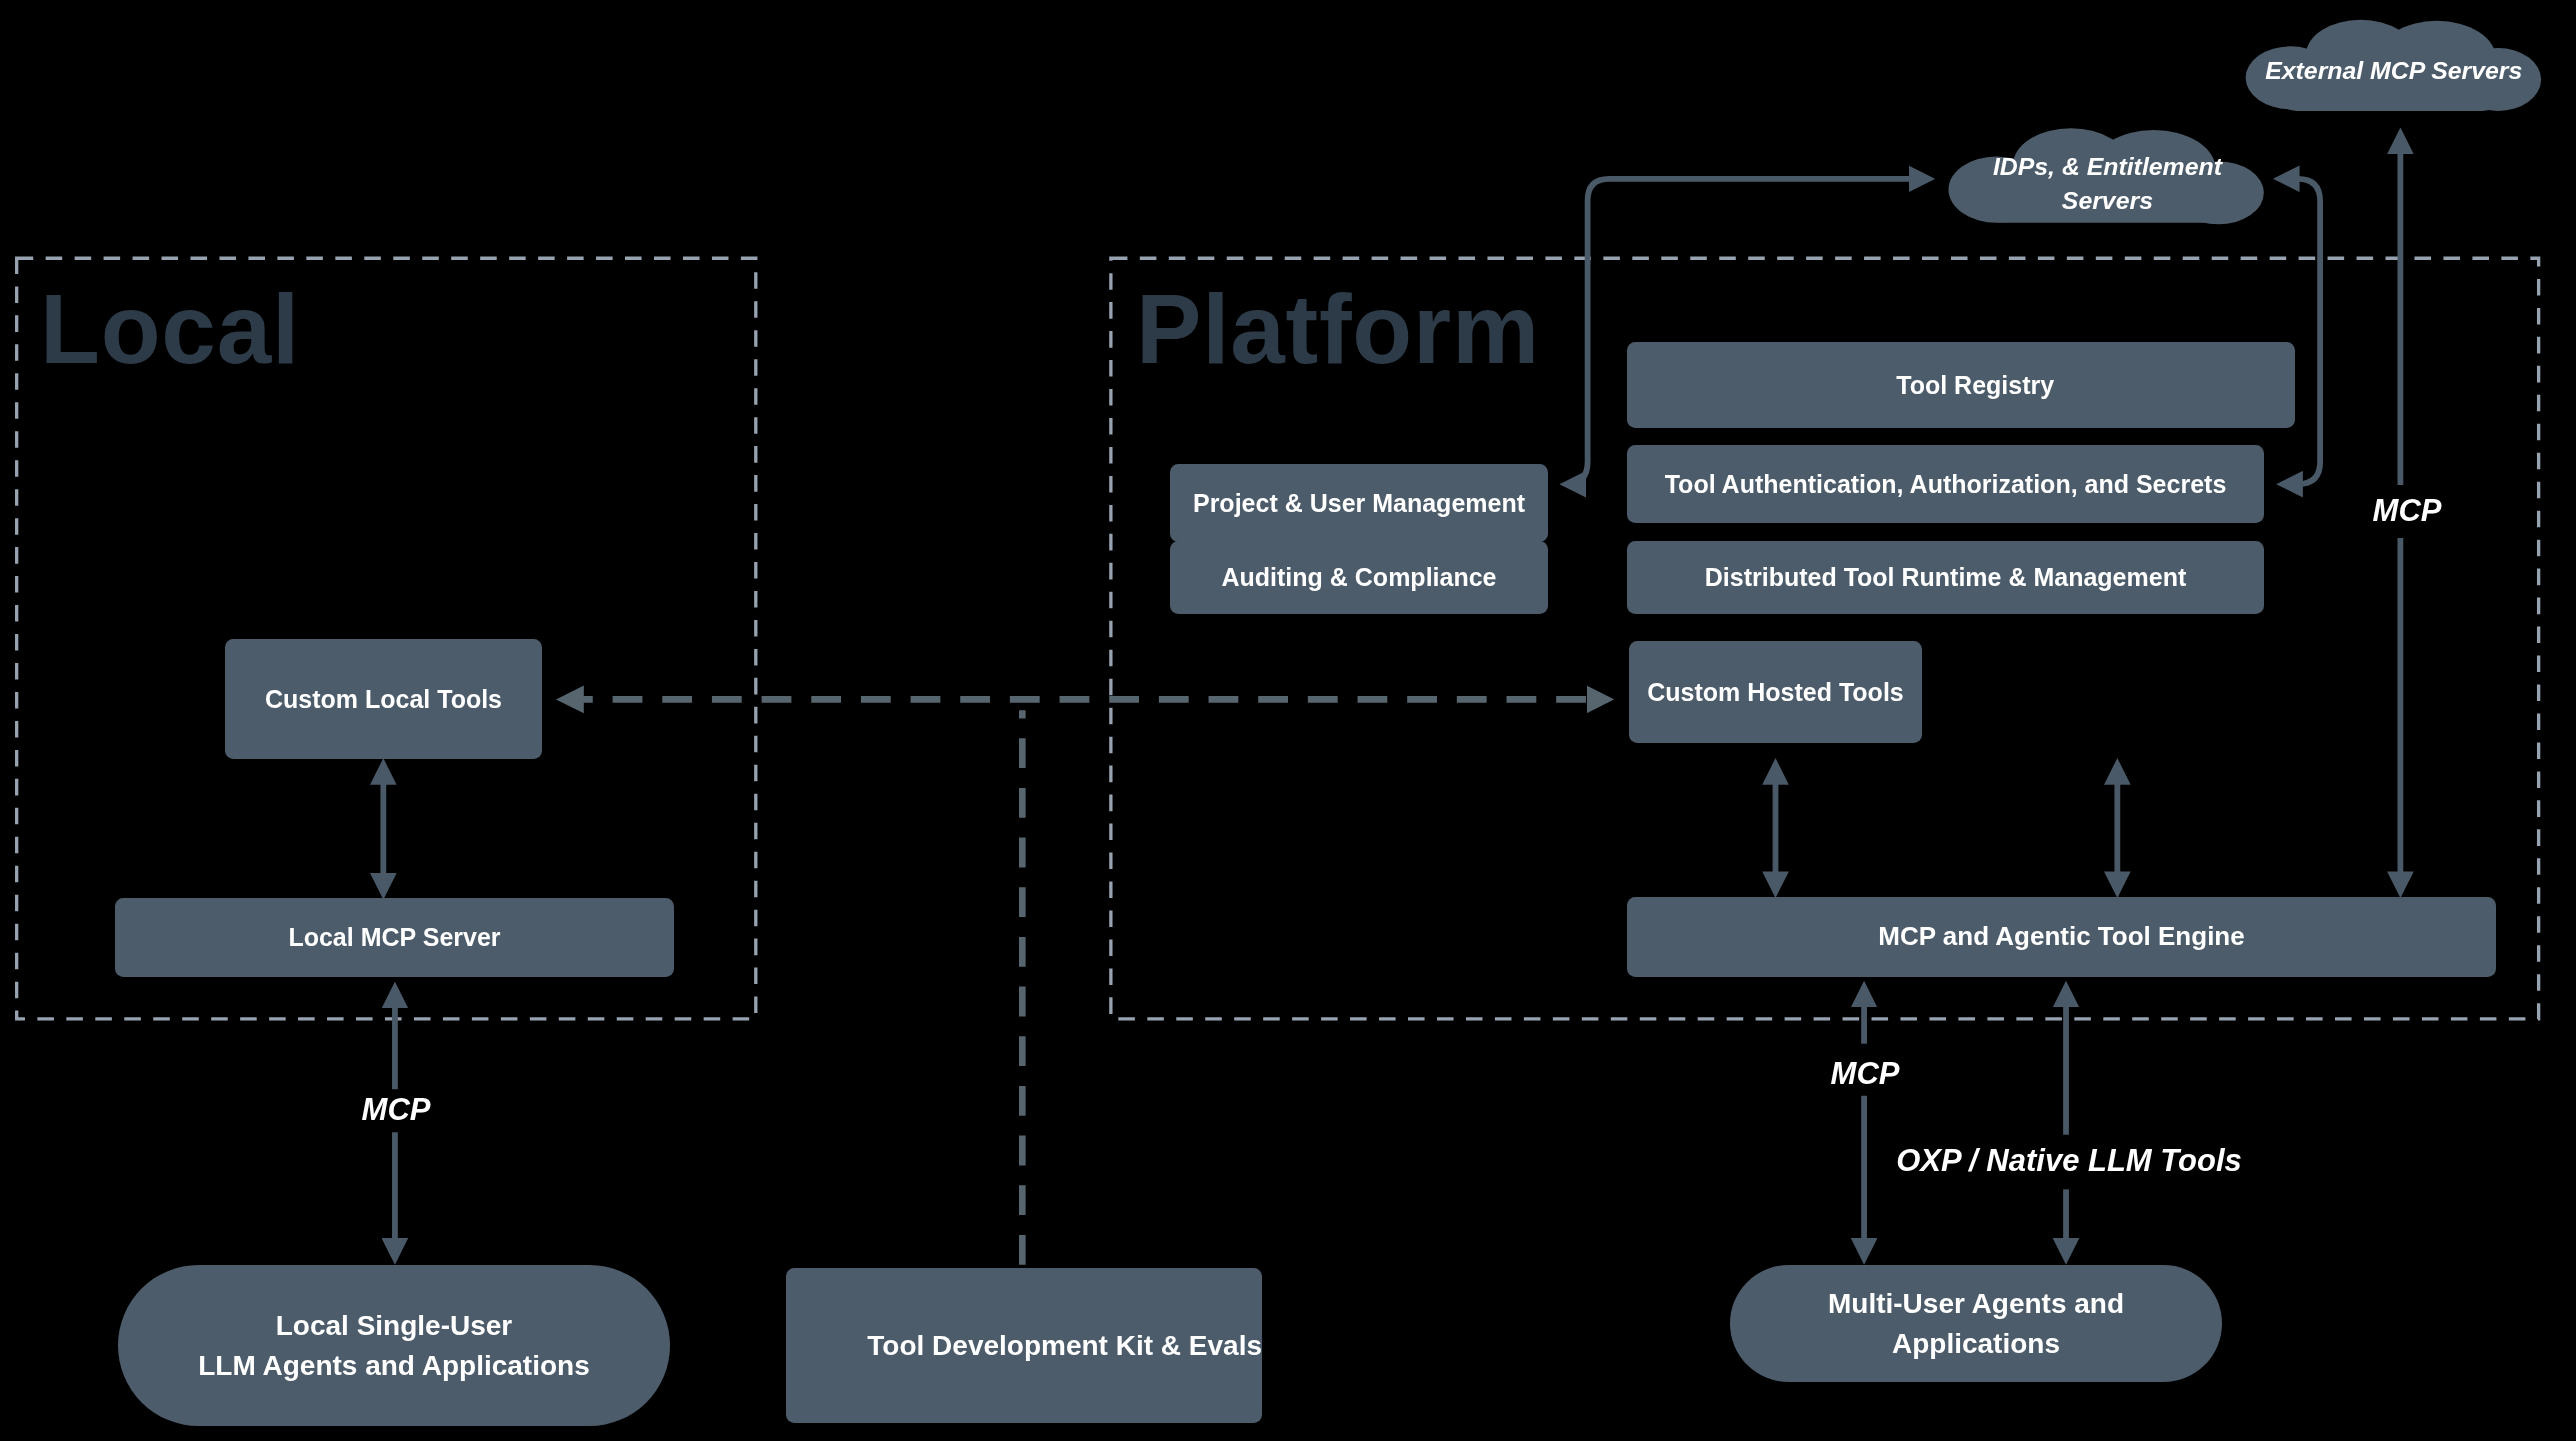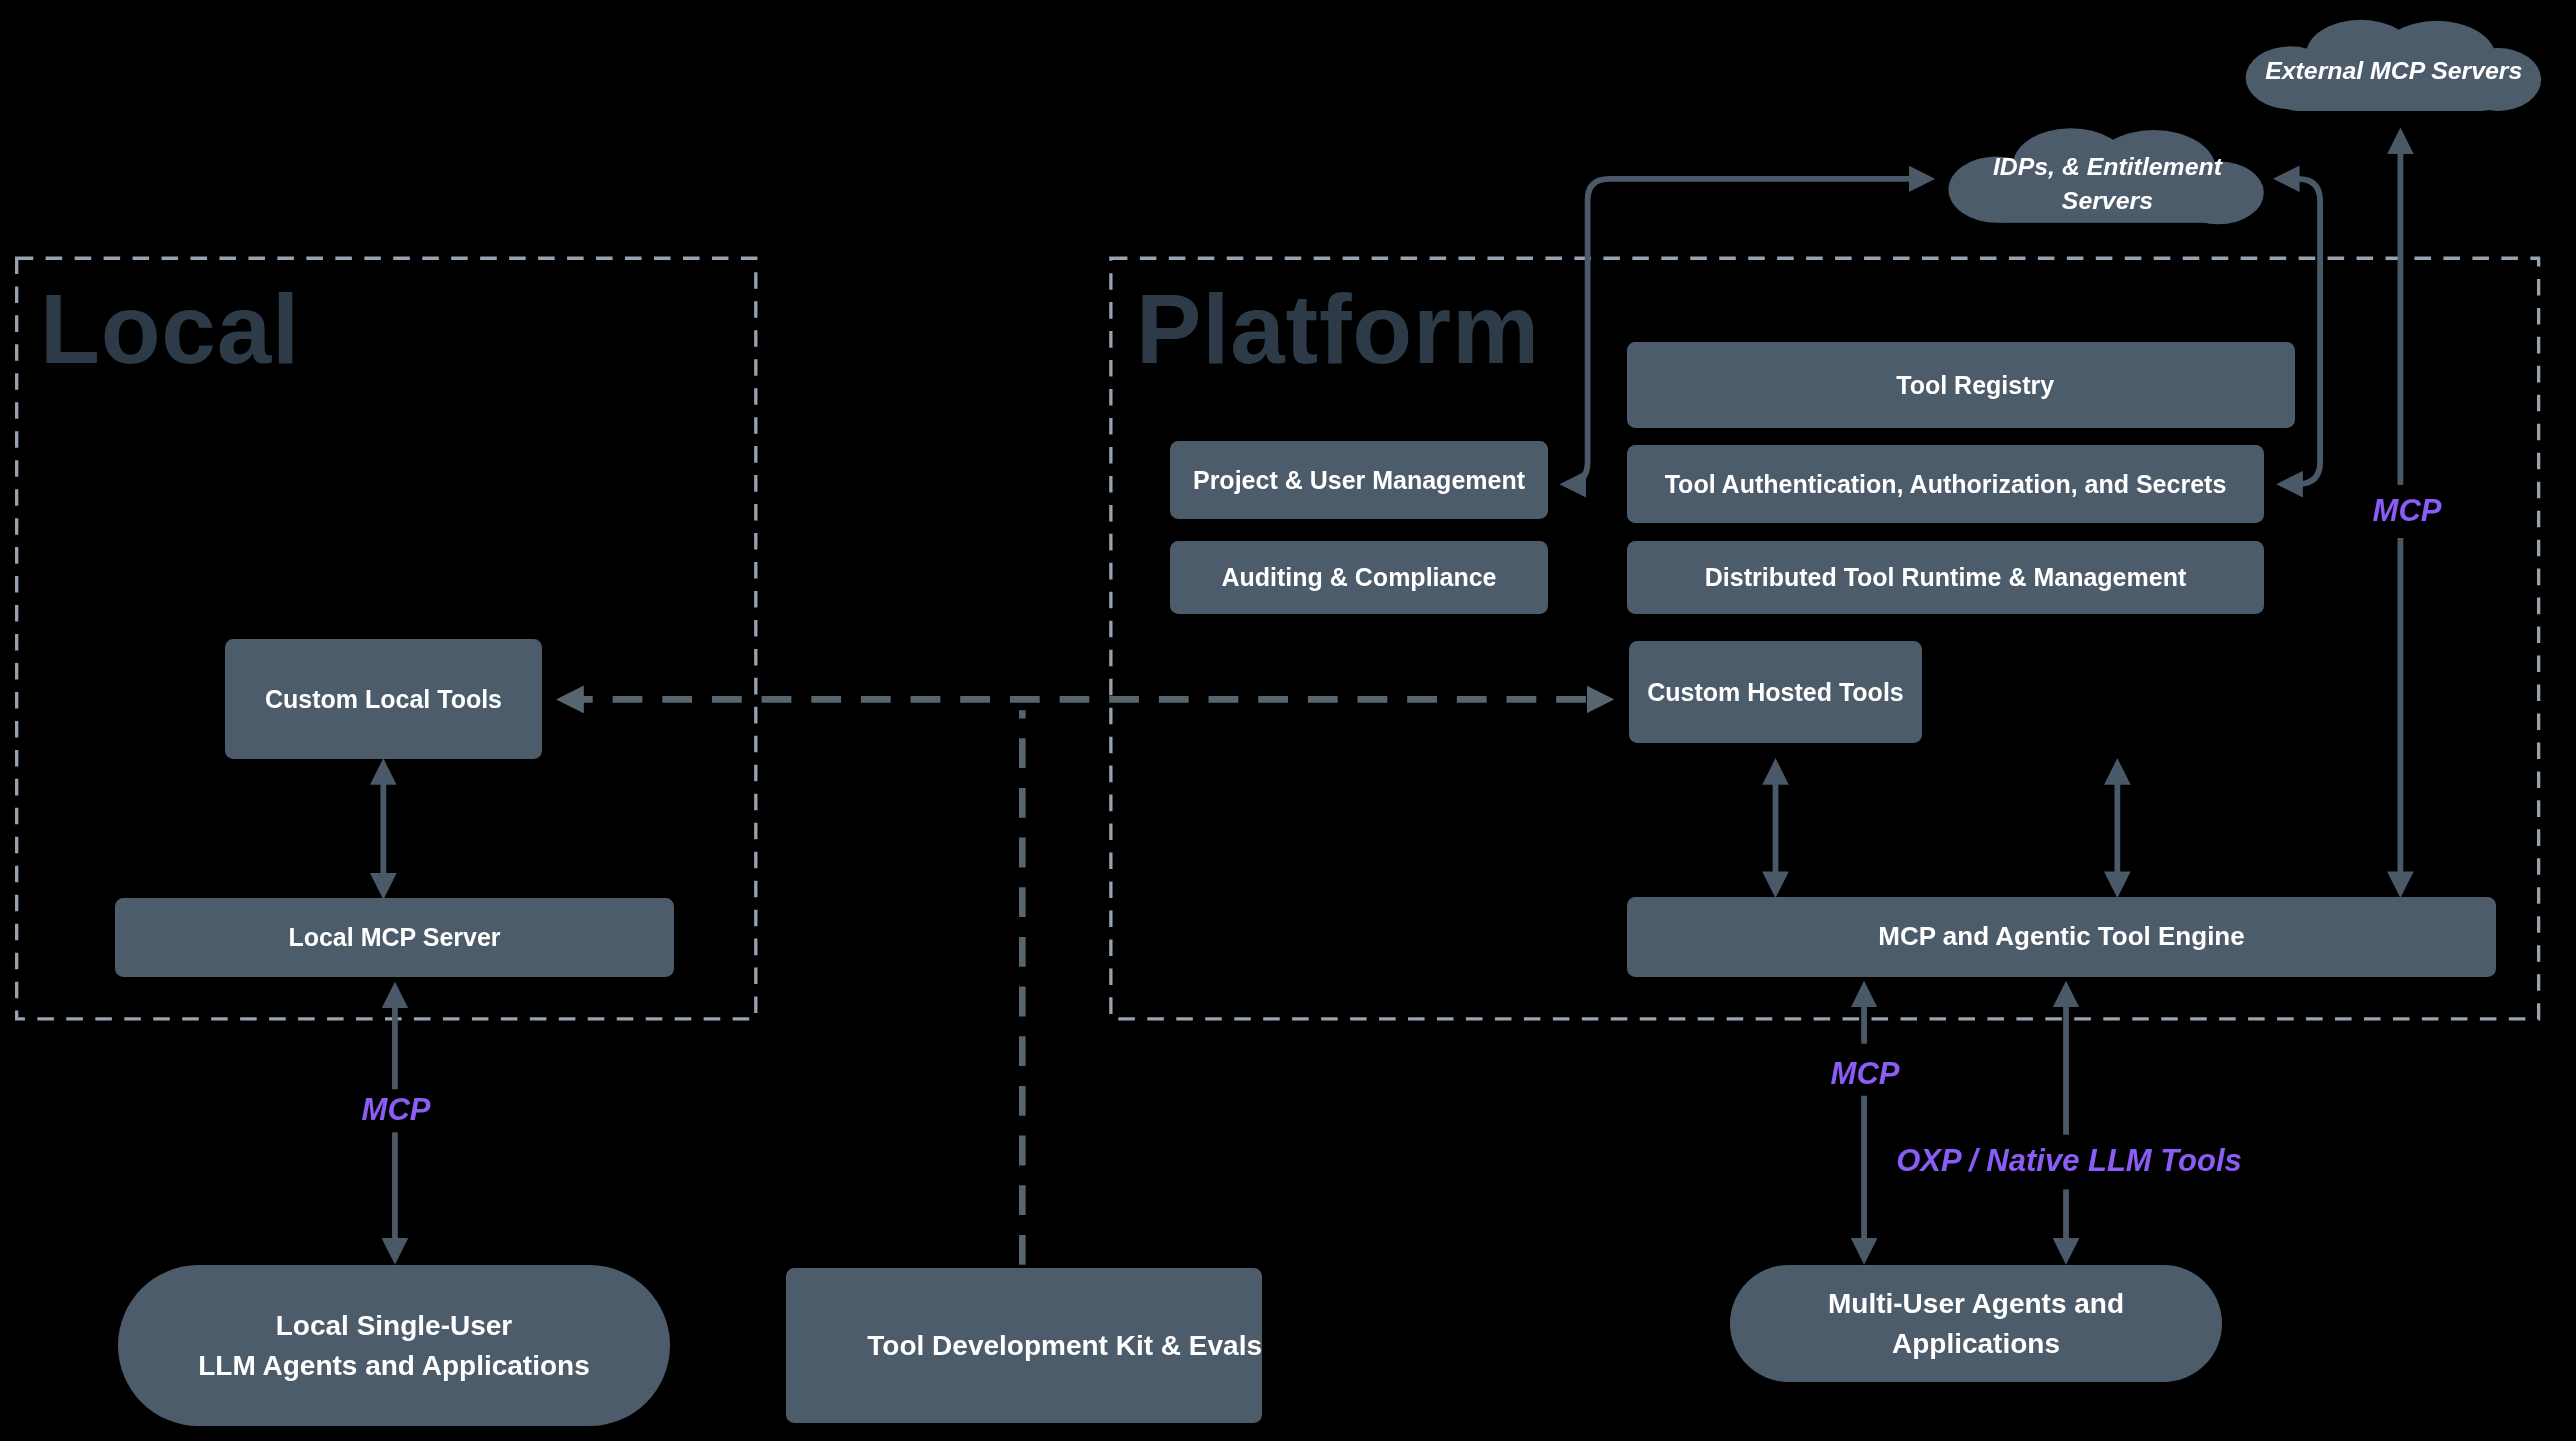--- a/index.html
+++ b/index.html
@@ -8,21 +8,21 @@
   #overlay{position:absolute;left:0;top:0;width:2576px;height:1441px;}
   .region-title{position:absolute;font-size:98px;font-weight:700;color:#2d3b49;letter-spacing:0.8px;}
   .node{position:absolute;display:flex;align-items:center;justify-content:center;text-align:center;
         background:#4d5c6a;color:#ffffff;border-radius:8.3px;font-size:25px;font-weight:600;
         line-height:1.3;padding:0 11.6px;box-sizing:border-box;}
   .terminal{position:absolute;display:flex;flex-direction:column;align-items:center;justify-content:center;
         background:#4d5c6a;color:#ffffff;text-align:center;font-size:28px;font-weight:700;line-height:40px;}
   .pill{border-radius:81px;}
   .rect{border-radius:8.3px;align-items:flex-end;}
   .edge-label{position:absolute;transform:translate(-50%,-50%);font-style:italic;font-weight:700;
-        font-size:31px;color:#8b5cf6;white-space:nowrap;}
+        font-size:31px;color:#ffffff;white-space:nowrap;}
   .cloud-text{font-style:italic;font-weight:600;font-size:30px;fill:#ffffff;text-anchor:middle;}
 </style>
 </head>
 <body>
 
 <div id="canvas">
 
   <svg id="overlay" viewBox="0 0 3112 1741">
     <defs>
       <marker id="ah" viewBox="0 0 10 10" refX="7.5" refY="5" markerWidth="4.6" markerHeight="4.6" orient="auto-start-reverse">
@@ -74,21 +74,21 @@
       </g>
       <text x="194" y="62" class="cloud-text">IDPs, &amp; Entitlement</text>
       <text x="194" y="104" class="cloud-text">Servers</text>
     </g>
   </svg>
 
   <div class="region-title" style="left:40px;top:273px;">Local</div>
   <div class="region-title" style="left:1136px;top:273px;">Platform</div>
 
   <div class="node" style="left:1627px;top:342px;width:668px;height:86px;padding-left:40px;">Tool Registry</div>
-  <div class="node" style="left:1170px;top:441px;width:378px;height:78px;">Project &amp; User Management</div>
+  <div class="node" style="left:1170px;top:464px;width:378px;height:78px;">Project &amp; User Management</div>
   <div class="node" style="left:1627px;top:445px;width:637px;height:78px;">Tool Authentication, Authorization, and Secrets</div>
   <div class="node" style="left:1170px;top:541px;width:378px;height:73px;">Auditing &amp; Compliance</div>
   <div class="node" style="left:1627px;top:541px;width:637px;height:73px;">Distributed Tool Runtime &amp; Management</div>
   <div class="node" style="left:1629px;top:641px;width:293px;height:102px;">Custom Hosted Tools</div>
   <div class="node" style="left:1627px;top:897px;width:869px;height:80px;font-size:26px;">MCP and Agentic Tool Engine</div>
 
   <div class="node" style="left:225px;top:639px;width:317px;height:120px;">Custom Local Tools</div>
   <div class="node" style="left:115px;top:898px;width:559px;height:79px;">Local MCP Server</div>
 
   <div class="terminal pill" style="left:118px;top:1265px;width:552px;height:161px;">

